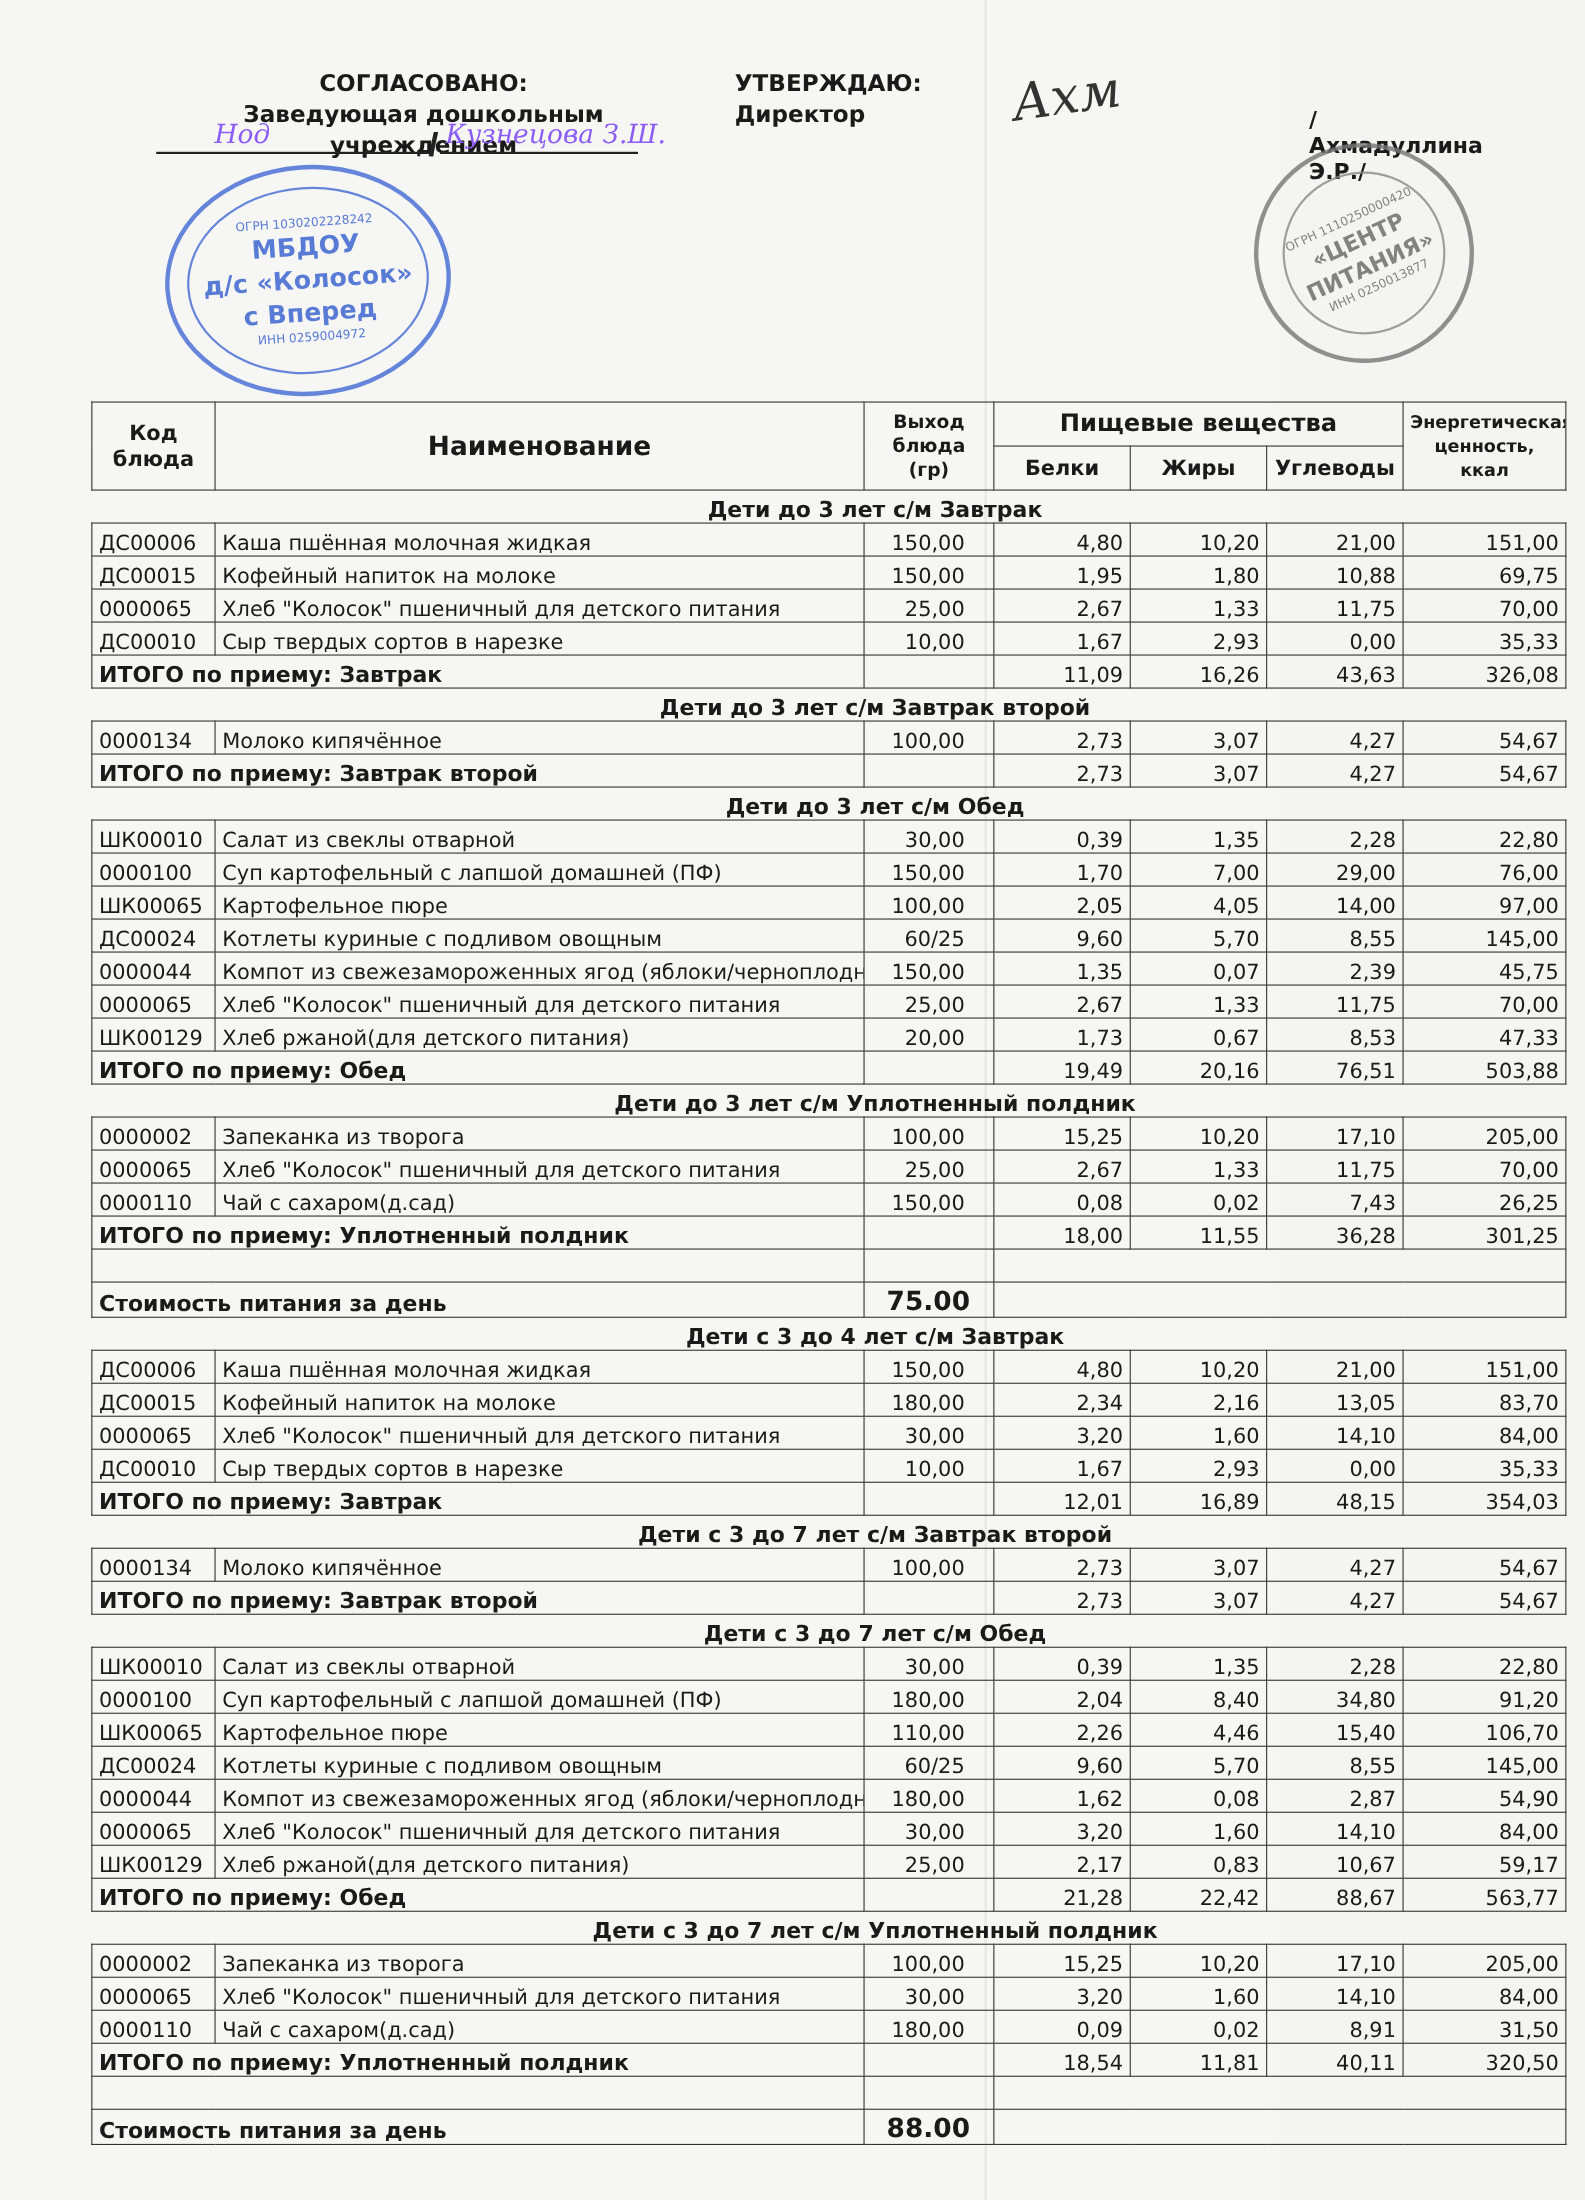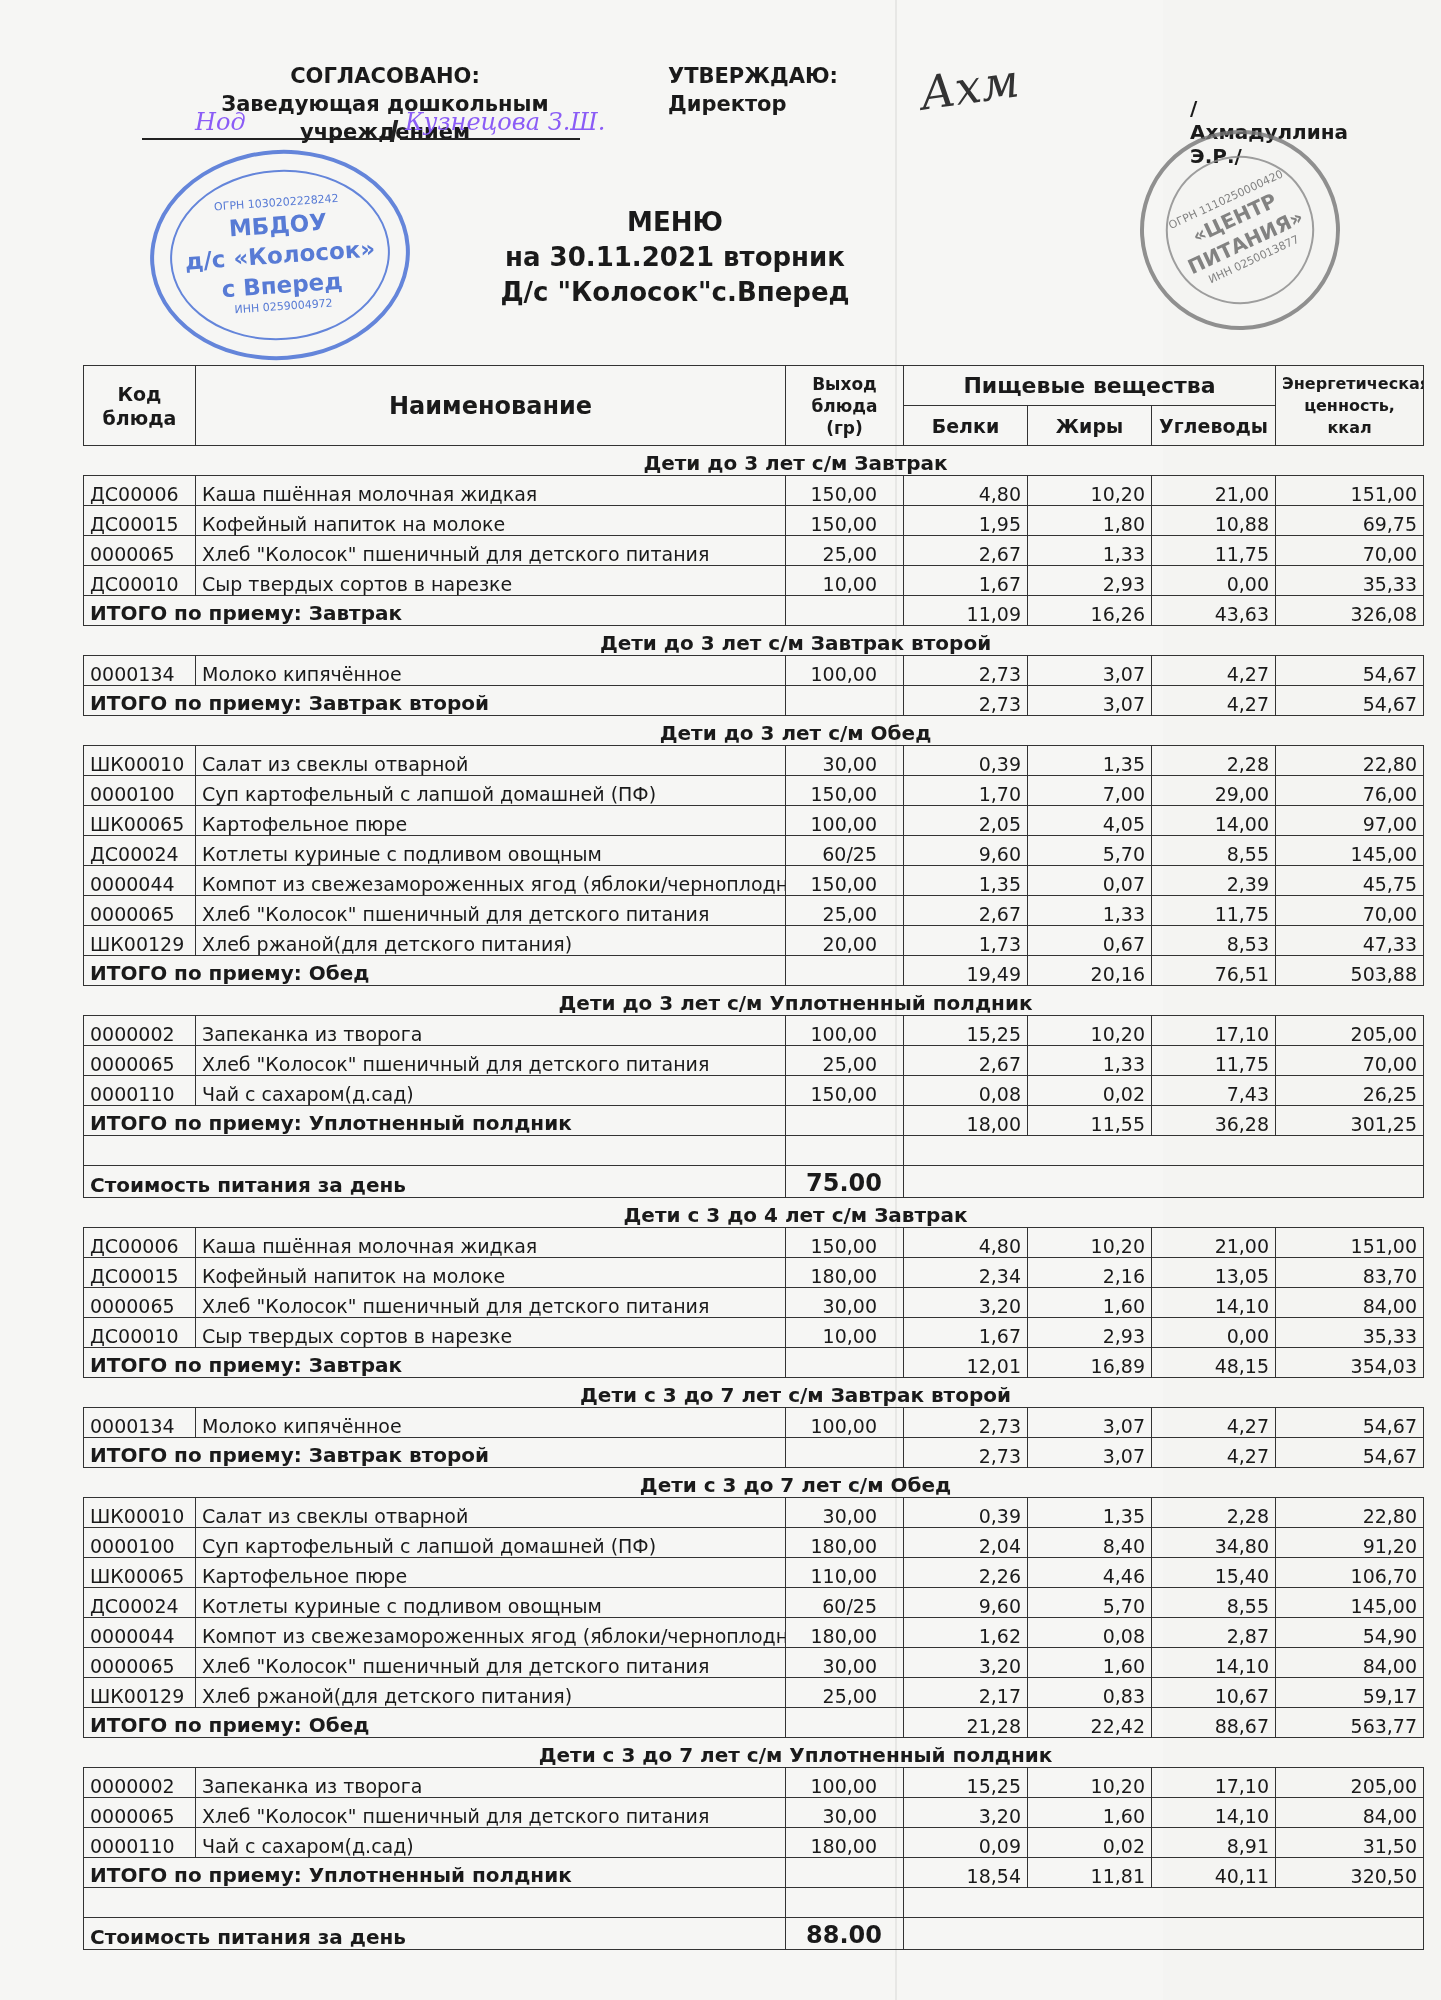--- a/index.html
+++ b/index.html
@@ -71,25 +71,20 @@
   </div>
 
   <div class="stamp stamp-grey">
     <div class="ring"></div>
     <div class="stamp-small">ОГРН 1110250000420</div>
     <div>«ЦЕНТР</div>
     <div>ПИТАНИЯ»</div>
     <div class="stamp-small">ИНН 0250013877</div>
   </div>
 
-  <div class="title">
-    <div>МЕНЮ</div>
-    <div>на 30.11.2021  вторник</div>
-    <div>Д/с "Колосок"с.Вперед</div>
-  </div>
 
   <div class="tbl">
     <table>
       <colgroup>
         <col style="width:112px">
           <col style="width:590px">
           <col style="width:118px">
         <col style="width:124px">
           <col style="width:124px">
           <col style="width:124px">

